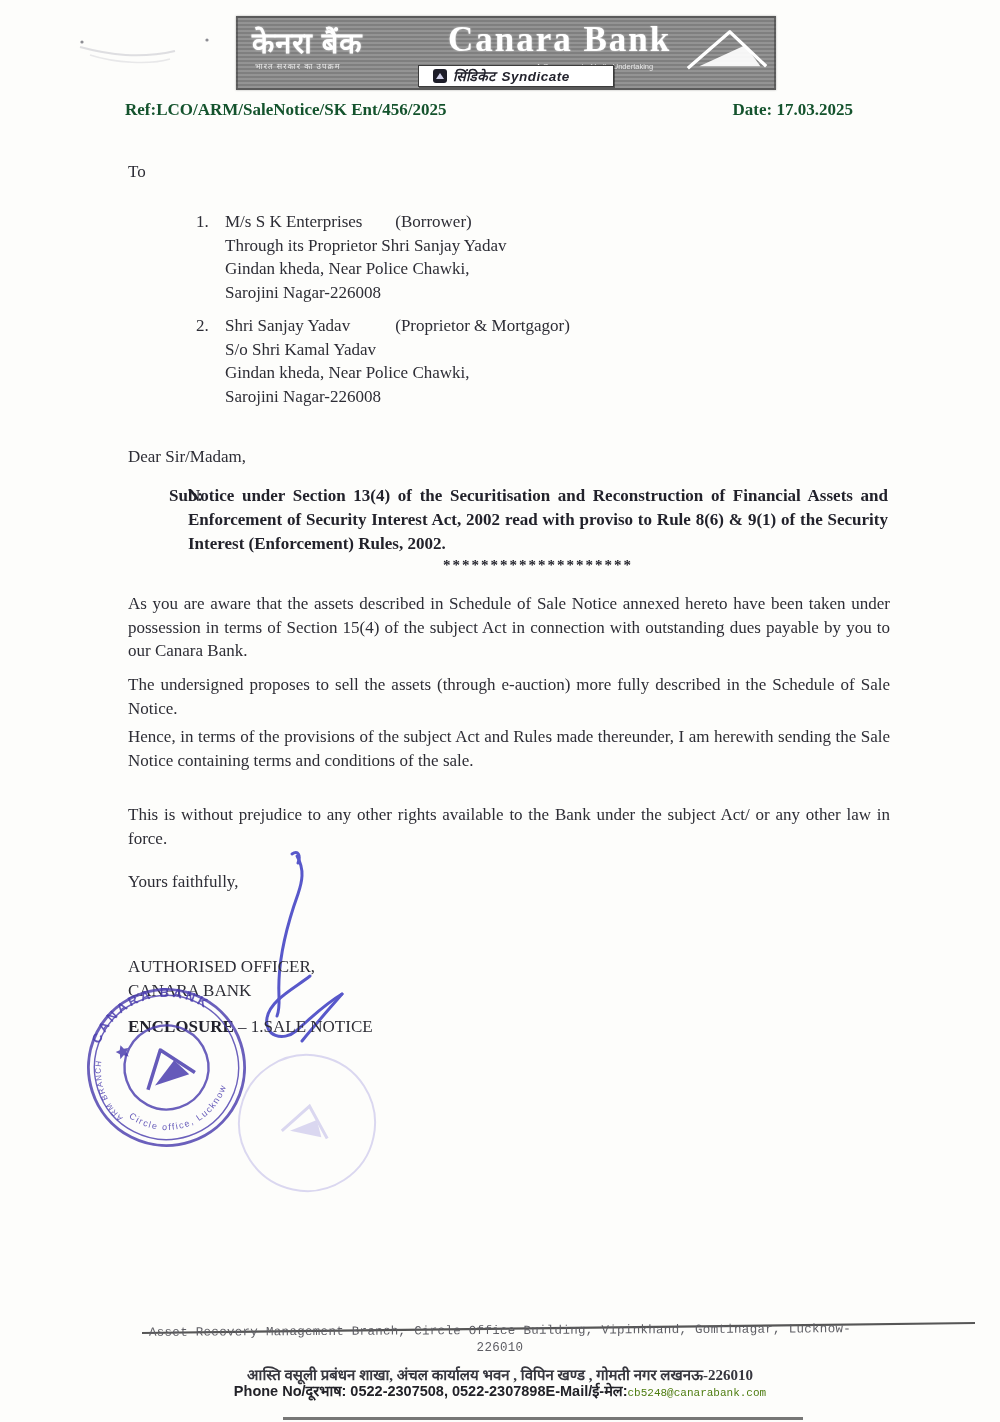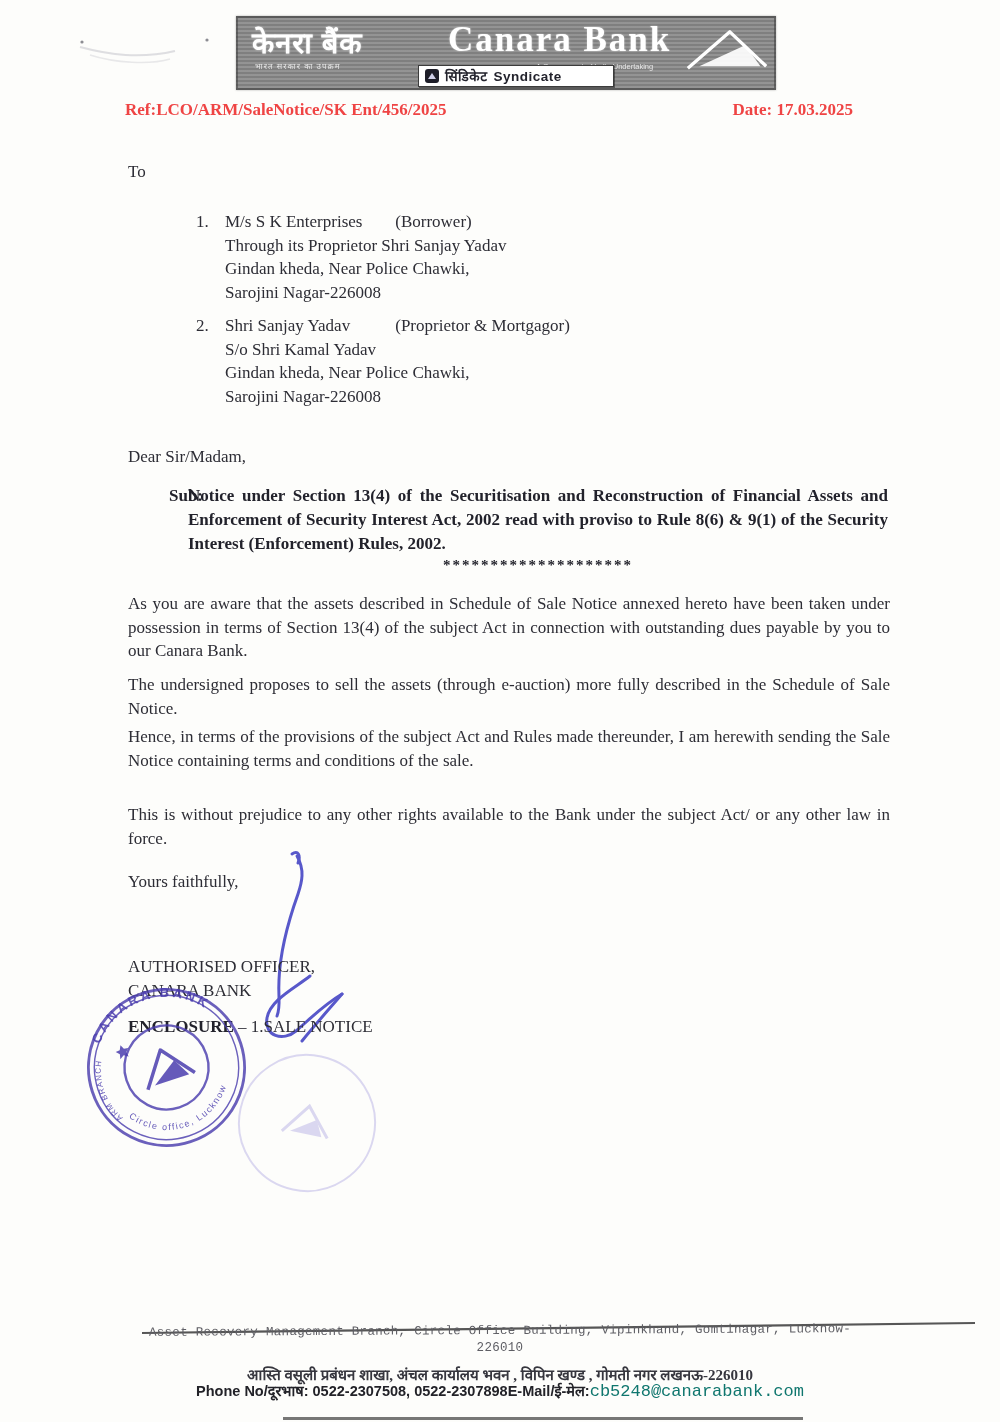--- a/index.html
+++ b/index.html
@@ -20,43 +20,43 @@
     font-size:29px;color:#fff;letter-spacing:1px;text-shadow:0 0 2px rgba(255,255,255,.6);}
   .bank-hi-tag{left:19px;top:44px;font-family:Liberation Sans, sans-serif;font-size:8px;
     color:#f4f4f4;opacity:.9;letter-spacing:1px;}
   .bank-en{left:212px;top:4px;font-family:"Liberation Serif",serif;font-weight:bold;
     font-size:35px;color:#fff;letter-spacing:2px;text-shadow:0 0 2px rgba(255,255,255,.5);}
   .bank-en-tag{left:300px;top:46px;font-family:"Liberation Sans",sans-serif;font-size:7.5px;
     color:#f2f2f2;opacity:.9;}
   .syn-box{
     left:182px;top:49px;width:196px;height:22px;background:#fff;
     border:1px solid #3c3c3c;box-shadow:1px 1px 0 rgba(0,0,0,.4);
-    display:flex;align-items:center;gap:6px;padding-left:6px;box-sizing:border-box;
+    display:flex;align-items:center;gap:6px;padding-left:14px;box-sizing:border-box;font-style:italic;
   }
   .syn-icon{width:14px;height:14px;background:#1d1d28;border-radius:3px;position:relative;flex:0 0 auto;}
   .syn-icon::after{content:"";position:absolute;left:3px;top:4px;border-left:4px solid transparent;
     border-right:4px solid transparent;border-bottom:6px solid #cfcfe8;}
   .syn-text{font-family:"Liberation Sans",sans-serif;font-weight:bold;font-size:13.5px;color:#23232d;
     letter-spacing:.5px;white-space:nowrap;}
   
   .ref-row{left:125px;top:100px;width:728px;display:flex;justify-content:space-between;
-    font-weight:bold;font-size:17px;color:#ef4444;}
+    font-weight:bold;font-size:17px;color:#14532d;}
   .body-text{font-size:17px;line-height:23.5px;color:#2d2d35;}
   .just{text-align:justify;}
   .bold{font-weight:bold;color:#22222b;}
   .addr-num{position:absolute;left:-29px;top:0;}
   .addr-name{display:inline-block;width:166px;}
   .stars{text-align:center;font-weight:bold;font-size:15px;letter-spacing:2px;color:#1f1f28;margin-top:1px;}
   
   .foot-en{width:1000px;text-align:center;font-family:"Liberation Mono",monospace;
     font-size:12.5px;color:#5e5e64;letter-spacing:.3px;}
   .foot-hi{width:1000px;text-align:center;font-size:15px;color:#36363e;font-weight:bold;}
   .foot-phone{width:1000px;text-align:center;font-family:"Liberation Sans",sans-serif;
     font-size:14.5px;color:#222228;font-weight:bold;}
-  .foot-phone .mono{font-family:"Liberation Mono",monospace;font-weight:normal;color:#0f766e;font-size:17px;}
+  .foot-phone .mono{font-family:"Liberation Mono",monospace;font-weight:normal;color:#4d7c0f;font-size:11px;}
   svg{display:block;}
 </style>
 </head>
 <body>
 
 <div class="page">
 
   <svg class="abs" style="left:55px;top:25px;" width="175" height="55" viewBox="0 0 175 55">
     <path d="M25,22 C55,30 85,34 120,26" stroke="#b9b9c2" stroke-width="2" fill="none" opacity=".45"></path>
     <path d="M35,30 C60,38 95,40 115,34" stroke="#c7c7cf" stroke-width="1.5" fill="none" opacity=".4"></path>
@@ -110,21 +110,21 @@
   </div>
 
   <div class="abs body-text" style="left:128px;top:445px;">Dear Sir/Madam,</div>
 
   <div class="abs body-text bold" style="left:128px;top:484px;margin-left:41px;">Sub:</div>
   <div class="abs" style="left:188px;top:484px;width:700px;">
     <div class="body-text just bold" style="line-height:24px;">Notice under Section 13(4) of the Securitisation and Reconstruction of Financial Assets and Enforcement of Security Interest Act, 2002 read with proviso to Rule 8(6) &amp; 9(1) of the Security Interest (Enforcement) Rules, 2002.</div>
     <div class="stars">********************</div>
   </div>
 
-  <div class="abs body-text just" style="left:128px;top:592px;width:762px;">As you are aware that the assets described in Schedule of Sale Notice annexed hereto have been taken under possession in terms of Section 13(4) of the subject Act in connection with outstanding dues payable by you to our Canara Bank.</div>
+  <div class="abs body-text just" style="left:128px;top:592px;width:762px;">As you are aware that the assets described in Schedule of Sale Notice annexed hereto have been taken under possession in terms of Section 15(4) of the subject Act in connection with outstanding dues payable by you to our Canara Bank.</div>
   <div class="abs body-text just" style="left:128px;top:673px;width:762px;">The undersigned proposes to sell the assets (through e-auction) more fully described in the Schedule of Sale Notice.</div>
   <div class="abs body-text just" style="left:128px;top:702px;width:762px;margin-top:23px;">Hence, in terms of the provisions of the subject Act and Rules made thereunder, I am herewith sending the Sale Notice containing terms and conditions of the sale.</div>
   <div class="abs body-text just" style="left:128px;top:803px;width:762px;">This is without prejudice to any other rights available to the Bank under the subject Act/ or any other law in force.</div>
 
   <div class="abs body-text" style="left:128px;top:870px;">Yours faithfully,</div>
 
   <svg class="abs" style="left:250px;top:848px;" width="110" height="205" viewBox="0 0 110 205">
     <g stroke="#3c3cc2" stroke-width="3" fill="none" stroke-linecap="round" opacity=".85">
       <path d="M42,6 C48,2 51,7 48,15"></path>
       <path d="M47,8 C55,22 52,34 48,46 C38,74 30,106 29,132 C28,150 31,158 27,168"></path>

